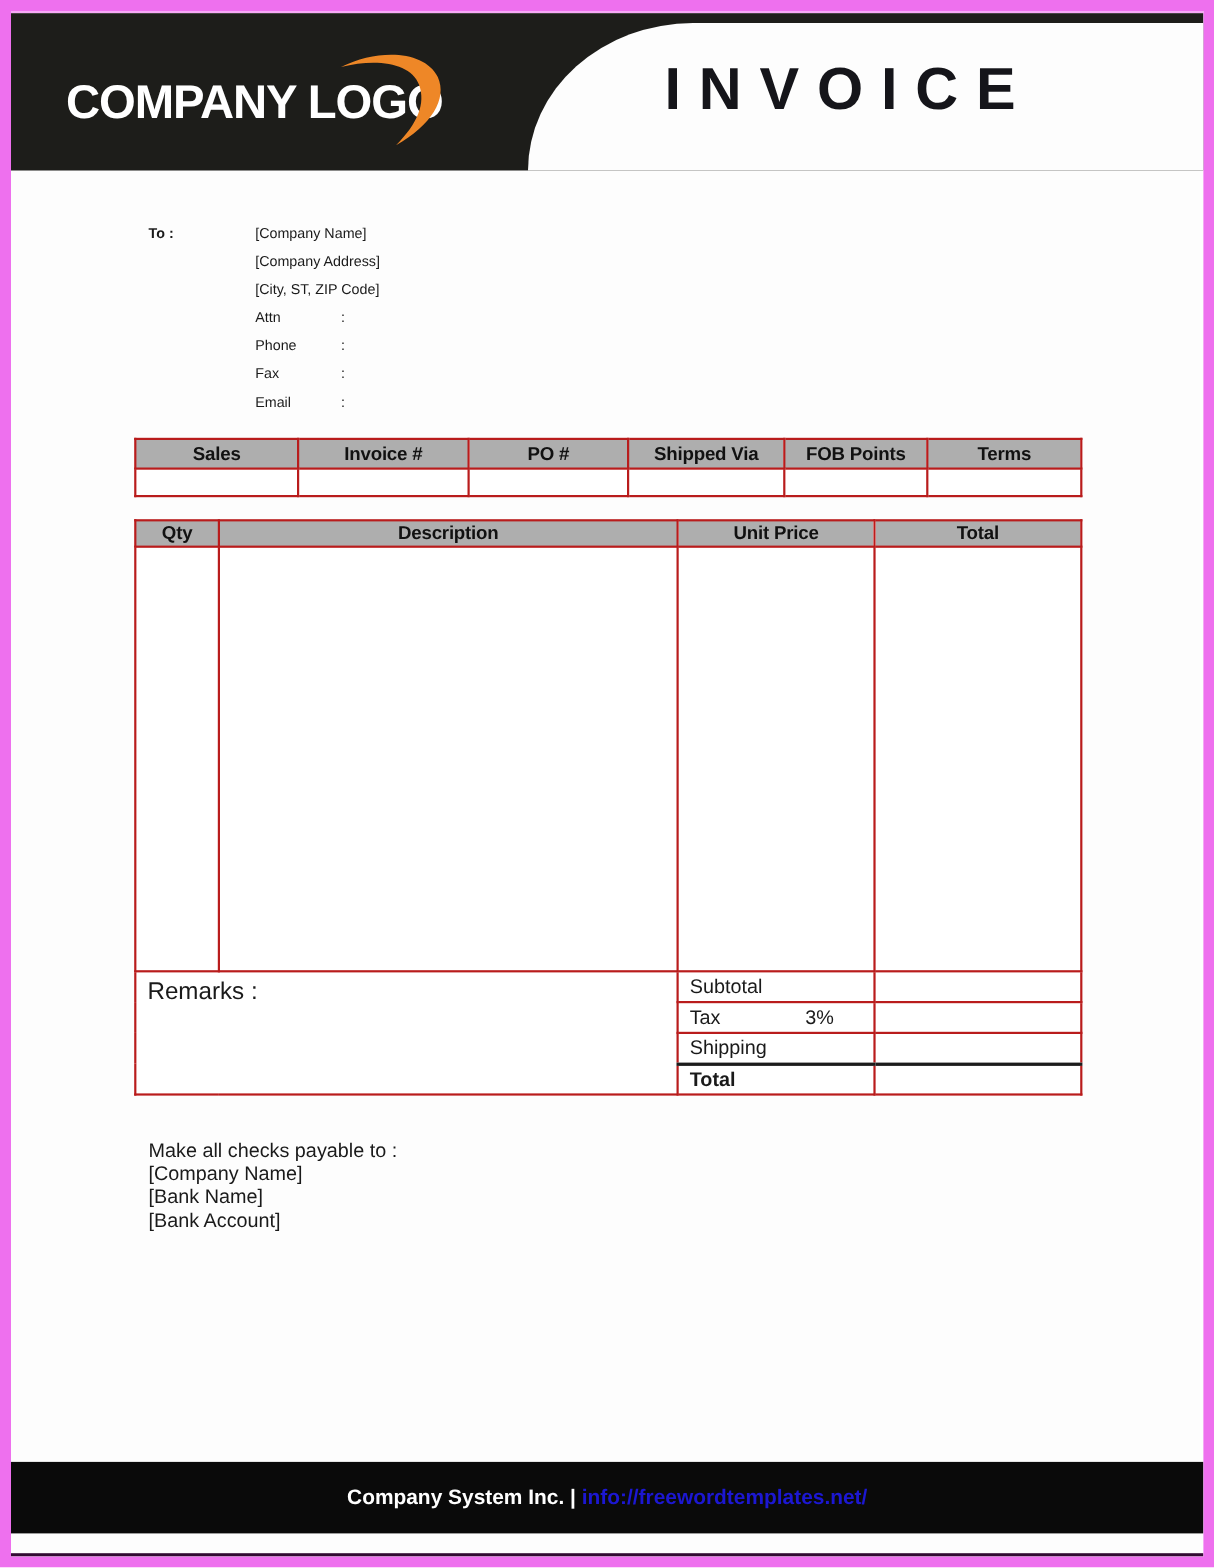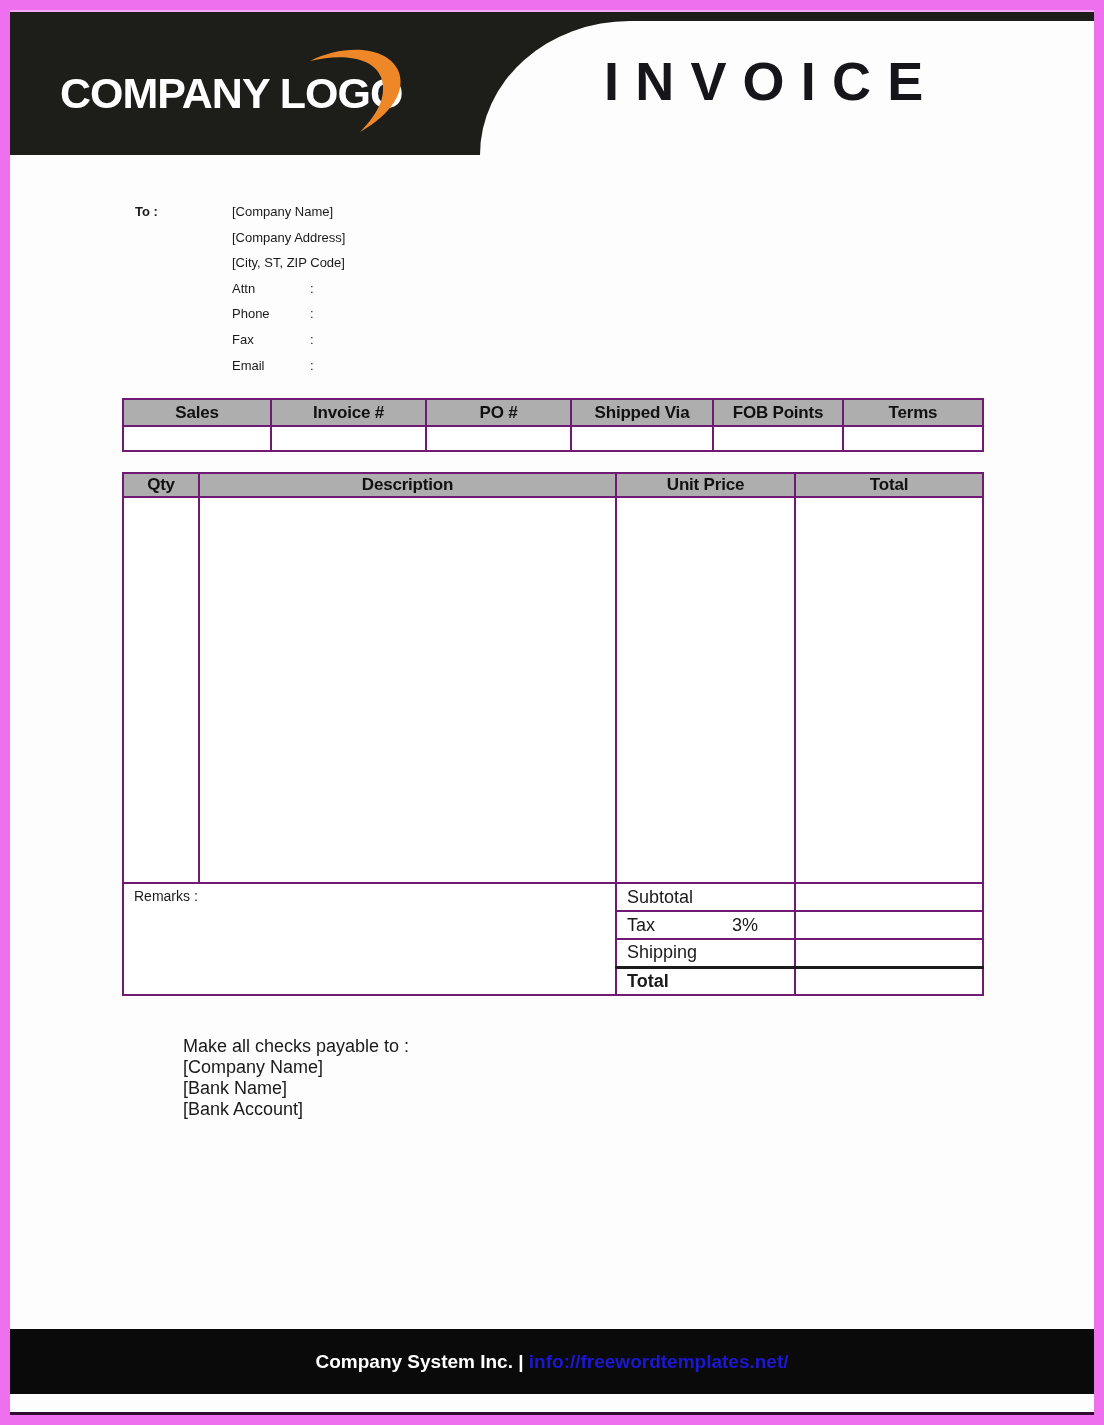--- a/index.html
+++ b/index.html
@@ -34,40 +34,40 @@
   }
 
   
   .to-block{position:absolute;left:125px;top:189px;font-size:13px;line-height:25.6px;}
   .to-row{display:flex;}
   .to-label{font-weight:bold;width:97px;flex:none;}
   .to-field-label{width:78px;flex:none;}
 
   
   table{border-collapse:collapse;table-layout:fixed;position:absolute;left:112px;background:#fff;}
-  th,td{border:2px solid #701a75;padding:0 6px;overflow:hidden;}
+  th,td{border:2px solid #b91c1c;padding:0 6px;overflow:hidden;}
   th{background:#aeaeae;font-size:17px;font-weight:bold;color:#111;text-align:center;letter-spacing:-0.2px;}
   .info-table{top:388px;width:860px;}
   .info-table th{height:25px;}
   .info-table td{height:23px;}
   .items-table{top:462px;width:860px;font-size:18px;}
   .items-table th{height:22px;}
   .items-body-row td{height:384px;vertical-align:top;}
-  .remarks-cell{vertical-align:top;font-size:14px;padding:4px 10px;}
+  .remarks-cell{vertical-align:top;font-size:22px;padding:4px 10px;}
   .totals-label-cell{font-size:18px;padding:0 10px;}
   .totals-label-cell .rate{float:right;padding-right:26px;}
   .totals-value-cell{}
   .items-table tr{height:28px;}
   .items-table tr.items-head-row{height:auto;margin-top:45px;}
   .items-table tr.items-body-row{height:auto;}
   .totals-row-total .totals-label-cell{font-weight:bold;border-top:3px solid #1c1c1c;}
   .totals-row-total .totals-value-cell{border-top:3px solid #1c1c1c;}
 
   
-  .checks-block{position:absolute;left:125px;top:1026px;font-size:18px;line-height:21px;margin-left:48px;}
+  .checks-block{position:absolute;left:125px;top:1026px;font-size:18px;line-height:21px;}
 
   
   .footer-bar{
     position:absolute;left:0;right:0;top:1319px;height:65px;background:#0a0a0a;
     color:#fff;text-align:center;font-weight:bold;font-size:19px;line-height:23px;
     display:flex;flex-direction:column;justify-content:center;
   }
   .footer-url{color:#1c17d2;text-decoration:none;}
 </style>
 </head>

